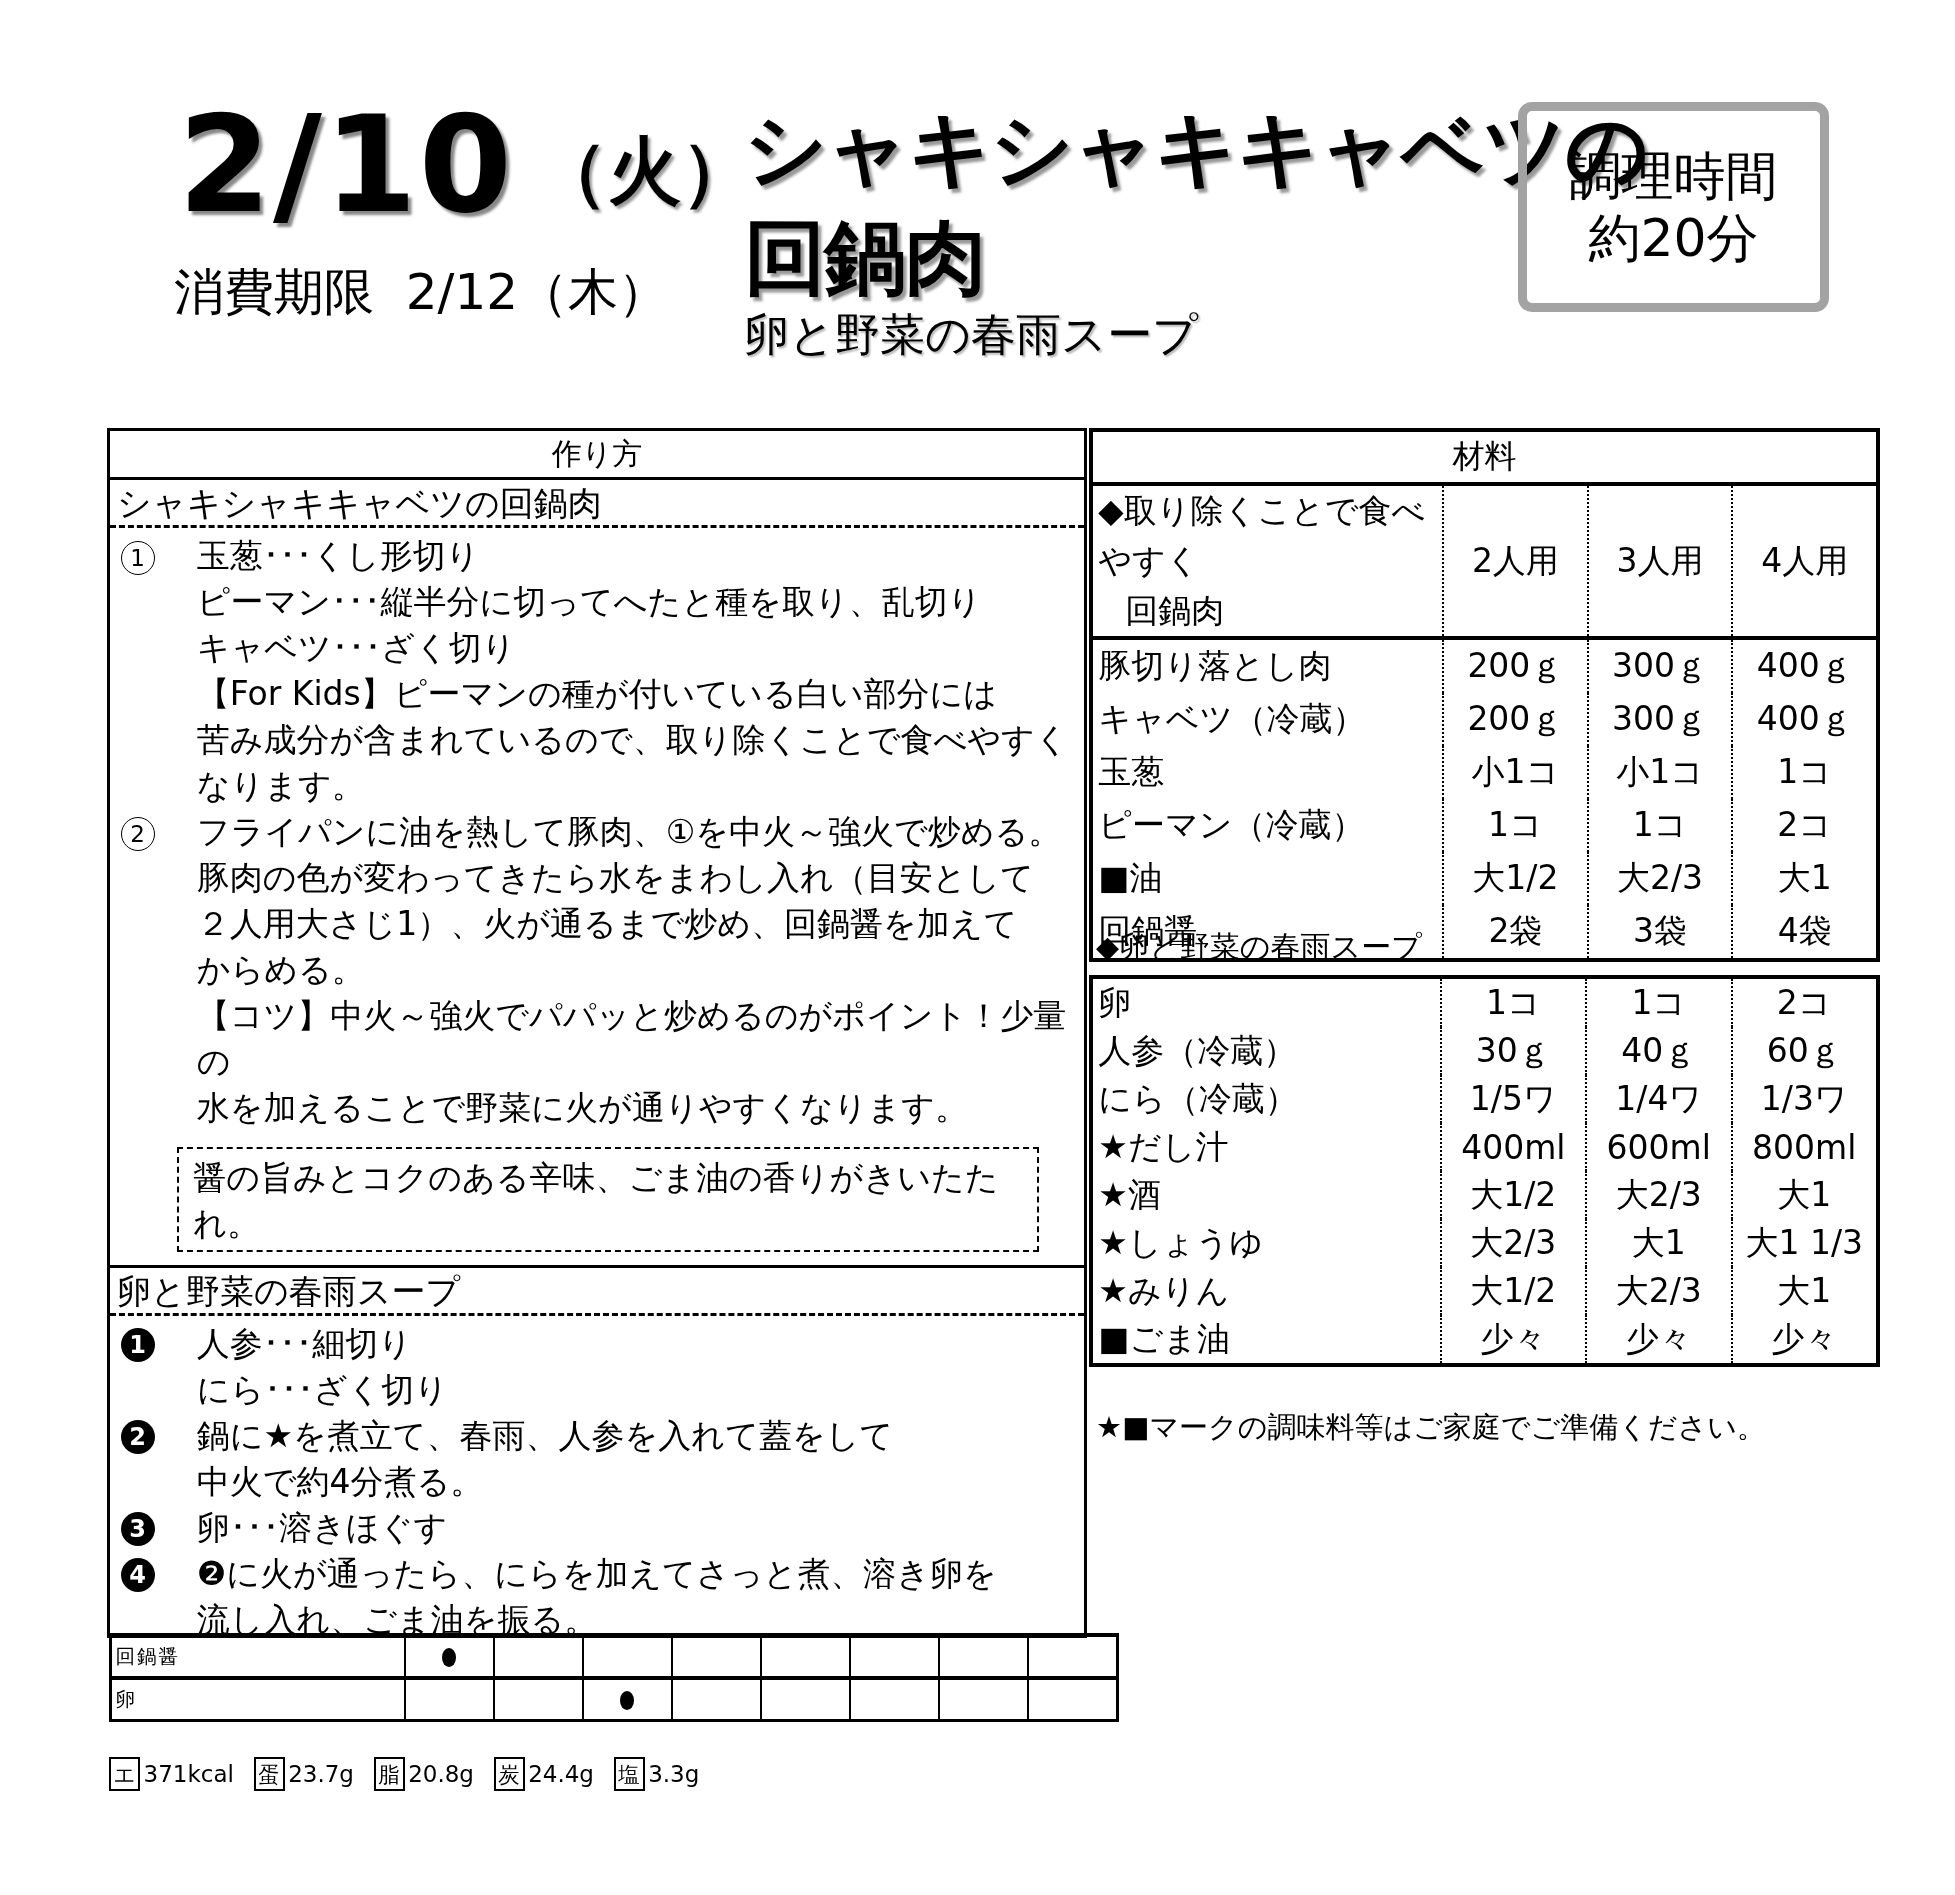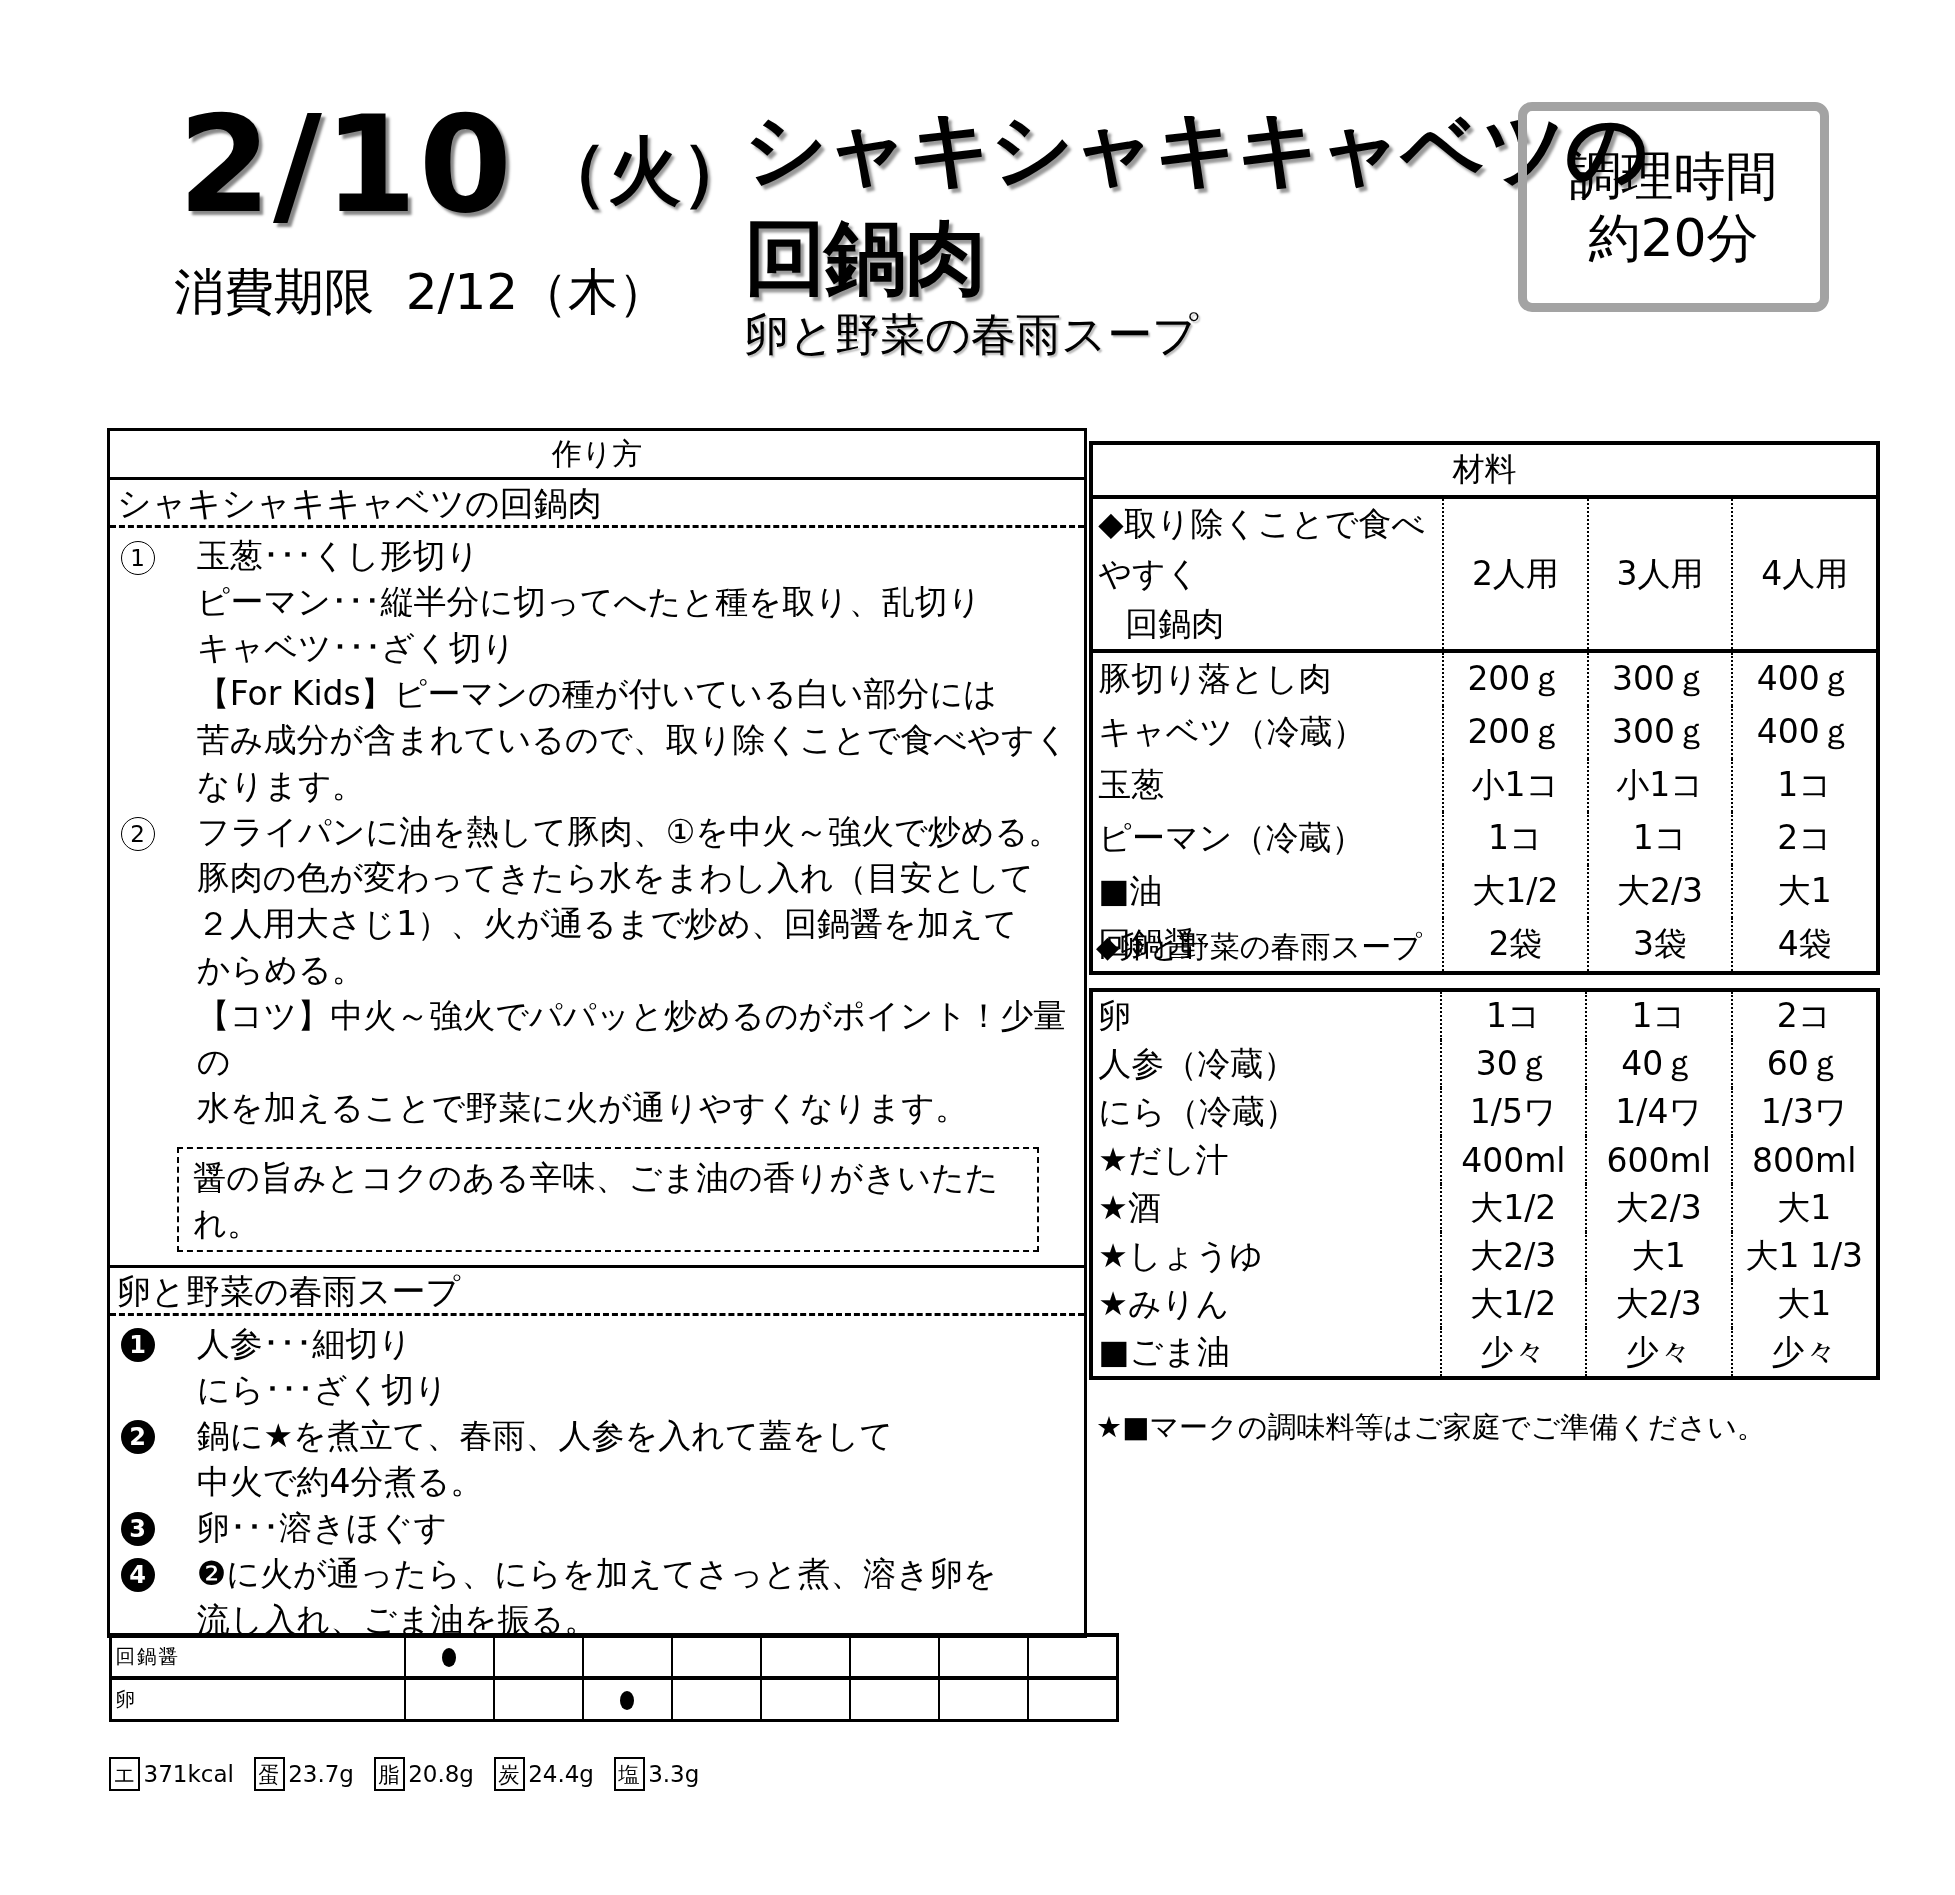--- a/index.html
+++ b/index.html
@@ -29,21 +29,21 @@
   .step-num { width:76px; padding-left:10.7px; flex:0 0 auto; }
   .step-num.filled span { display:inline-flex; width:34px; height:34px; border-radius:50%; background:#000; color:#fff;
                           font-size:24px; font-weight:bold; align-items:center; justify-content:center; vertical-align:middle; }
   .step-num.outline span { display:inline-flex; width:32px; height:32px; border-radius:50%; border:1.8px solid #000;
                            font-size:23px; align-items:center; justify-content:center; vertical-align:middle; }
   .step-lines { flex:1; }
   .note-box { margin:16px 45px 12.5px 67px; border:2.7px dashed #000; padding:5.3px 14.3px 3.6px 14.3px; font-size:33px; line-height:46px; }
   .sec-divider { border-top:3.6px solid #000; }
 
   
-  .ing { left:1089px; width:791px; box-sizing:border-box; border:4.5px solid #000; border-collapse:collapse;margin-top:13px; }
+  .ing { left:1089px; width:791px; box-sizing:border-box; border:4.5px solid #000; border-collapse:collapse; }
   .ing td, .ing th { font-weight:normal; padding:0; font-size:33px; }
   .ing .c1 { width:352px; text-align:left; padding-left:5.3px; }
   .ing .cn { width:145px; text-align:center; border-left:2.7px dotted #000; }
   .ing-title-row th { height:50px; font-size:32px; text-align:center; border-bottom:4.5px solid #000; }
   .ing-hdr td { height:105px; border-bottom:4.5px solid #000; line-height:50px; }
   .ing1 tr.d td { height:53px; }
   .ing2 tr.d td { height:48px; }
   .soup-label { left:1096px; top:927px; font-size:30px; }
   .footnote { left:1096px; top:1408px; font-size:29px; }
 

